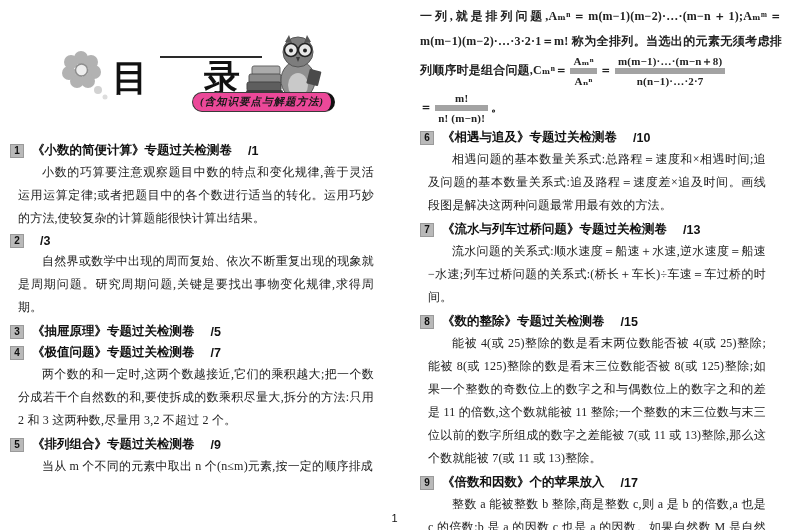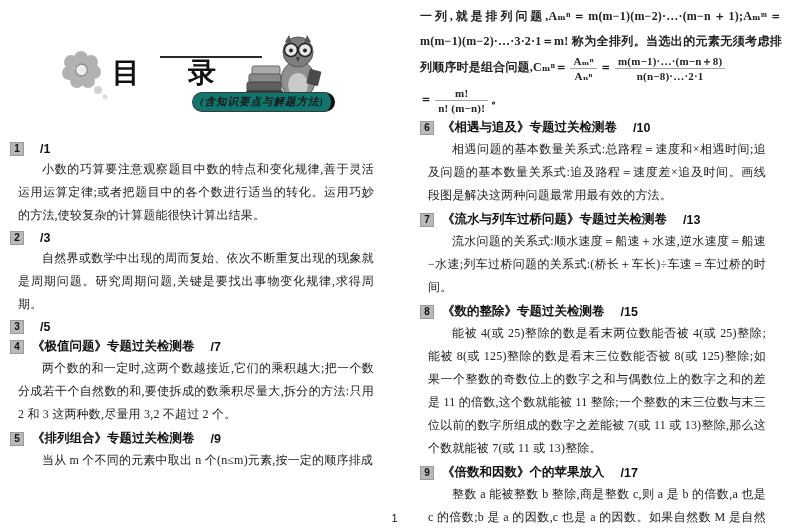--- a/index.html
+++ b/index.html
@@ -12,31 +12,31 @@
     color:#1a1a1a;
   }
   .col-left  { position:absolute; left:10px;  top:34px; width:380px; }
   .col-right { position:absolute; left:420px; top:4px;  width:362px; }
 
   
   .header { position:relative; height:104px; margin-bottom:2px; }
   .flower { position:absolute; left:48px; top:14px; }
   .big-title {
     position:absolute; left:102px; top:20px;
-    font-size:28px; font-weight:bold; letter-spacing:10px;
+    font-size:36px; font-weight:bold; letter-spacing:10px;
     font-family:"Liberation Serif","DejaVu Serif",serif; color:#111;
   }
   .title-line { position:absolute; left:150px; top:22px; width:102px; height:2px; background:#2a2a2a; }
   .mascot { position:absolute; left:236px; top:0px; }
   .subtitle-box {
     position:absolute; left:182px; top:58px;
     border:1px solid #3a3a3a; border-right:4px solid #111;
     border-radius:10px; padding:2px 7px;
     font-size:10.5px; font-weight:bold; font-style:italic;
-    letter-spacing:1px; background:#0f766e; white-space:nowrap;text-align:center;
+    letter-spacing:1px; background:#ec4899; white-space:nowrap;text-align:center;
   }
 
   
   .entry-title-row {
     display:flex; align-items:center; gap:8px;
     margin:4px 0 2px 0;
     font-family:"Liberation Sans","DejaVu Sans",sans-serif;
     font-weight:bold; font-size:12.5px; color:#111;
   }
   .badge {
@@ -56,21 +56,21 @@
   
   .cont {
     font-size:12px; line-height:25px; text-align:justify;
     color:#222; letter-spacing:0.2px;font-weight:bold;
   }
   .cont-line2 { margin:3px 0 4px 0; text-align:left; text-indent:0; }
   .frac {
     display:inline-flex; flex-direction:column; vertical-align:middle;
     text-align:center; font-size:11px; line-height:14px; margin:0 3px;
   }
-  .frac .fnum { border-bottom:1px solid #a3a3a3; padding:0 3px; }
+  .frac .fnum { border-bottom:6px solid #a3a3a3; padding:0 3px; }
   .frac .fden { padding:0 3px; }
 
   .page-num {
     position:absolute; left:0; bottom:6px; width:789px;
     text-align:center; font-size:11px; color:#111;
     font-family:"Liberation Sans","DejaVu Sans",sans-serif;
   }
 </style>
 </head>
 <body>
@@ -117,36 +117,38 @@
         <line x1="46" y1="65" x2="46" y2="70" stroke="#555" stroke-width="2"></line>
         <line x1="57" y1="65" x2="57" y2="70" stroke="#555" stroke-width="2"></line>
       </svg>
     </span>
     <div class="subtitle-box">(含知识要点与解题方法)</div>
   </div>
 
   <div class="entry">
     <div class="entry-title-row">
       <span class="badge">1</span>
+      <span>《小数的简便计算》专题过关检测卷</span>
       <span class="page-ref">/1</span>
     </div>
     <p class="desc">小数的巧算要注意观察题目中数的特点和变化规律,善于灵活运用运算定律;或者把题目中的各个数进行适当的转化。运用巧妙的方法,使较复杂的计算题能很快计算出结果。</p>
   </div>
 
   <div class="entry">
     <div class="entry-title-row">
       <span class="badge">2</span>
       <span class="page-ref">/3</span>
     </div>
     <p class="desc">自然界或数学中出现的周而复始、依次不断重复出现的现象就是周期问题。研究周期问题,关键是要找出事物变化规律,求得周期。</p>
   </div>
 
   <div class="entry">
     <div class="entry-title-row">
       <span class="badge">3</span>
+      <span>《抽屉原理》专题过关检测卷</span>
       <span class="page-ref">/5</span>
     </div>
   </div>
 
   <div class="entry">
     <div class="entry-title-row">
       <span class="badge">4</span>
       <span>《极值问题》专题过关检测卷</span>
       <span class="page-ref">/7</span>
     </div>
@@ -165,21 +167,21 @@
 </div>
 
 <div class="col-right">
 
   <div class="cont">
     <span>一列,就是排列问题,Aₘⁿ＝m(m−1)(m−2)·…·(m−n＋1);Aₘᵐ＝m(m−1)(m−2)·…·3·2·1＝m! 称为全排列。当选出的元素无须考虑排列顺序时是组合问题,Cₘⁿ＝</span><span class="frac">
         <span class="fnum">Aₘⁿ</span>
         <span class="fden">Aₙⁿ</span>
       </span><span>＝</span><span class="frac">
         <span class="fnum">m(m−1)·…·(m−n＋8)</span>
-        <span class="fden">n(n−8)·…·2·1</span>
+        <span class="fden">n(n−1)·…·2·7</span>
       </span>
   </div>
   <div class="cont cont-line2">
     <span>＝</span><span class="frac">
         <span class="fnum">m!</span>
         <span class="fden">n! (m−n)!</span>
       </span><span>。</span>
   </div>
 
   <div class="entry">

